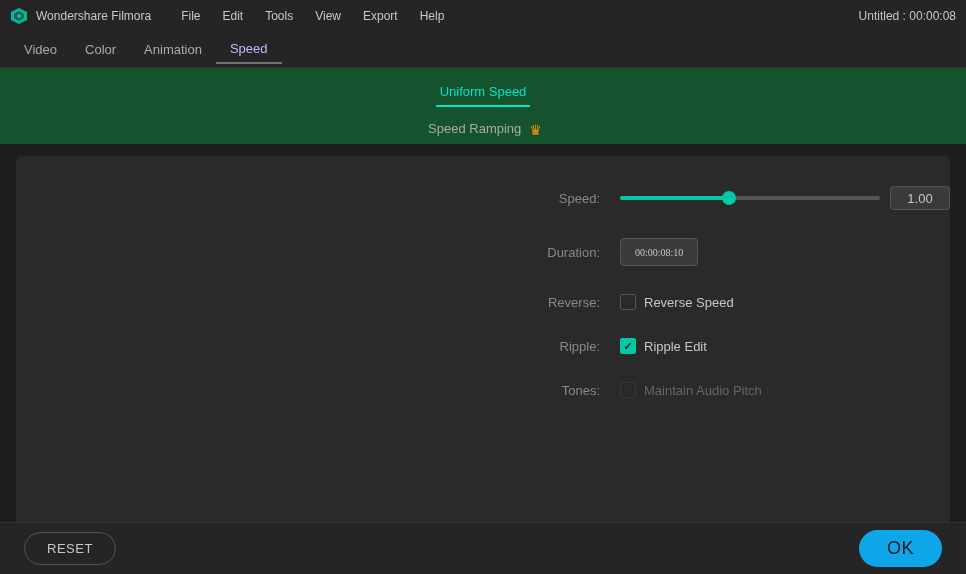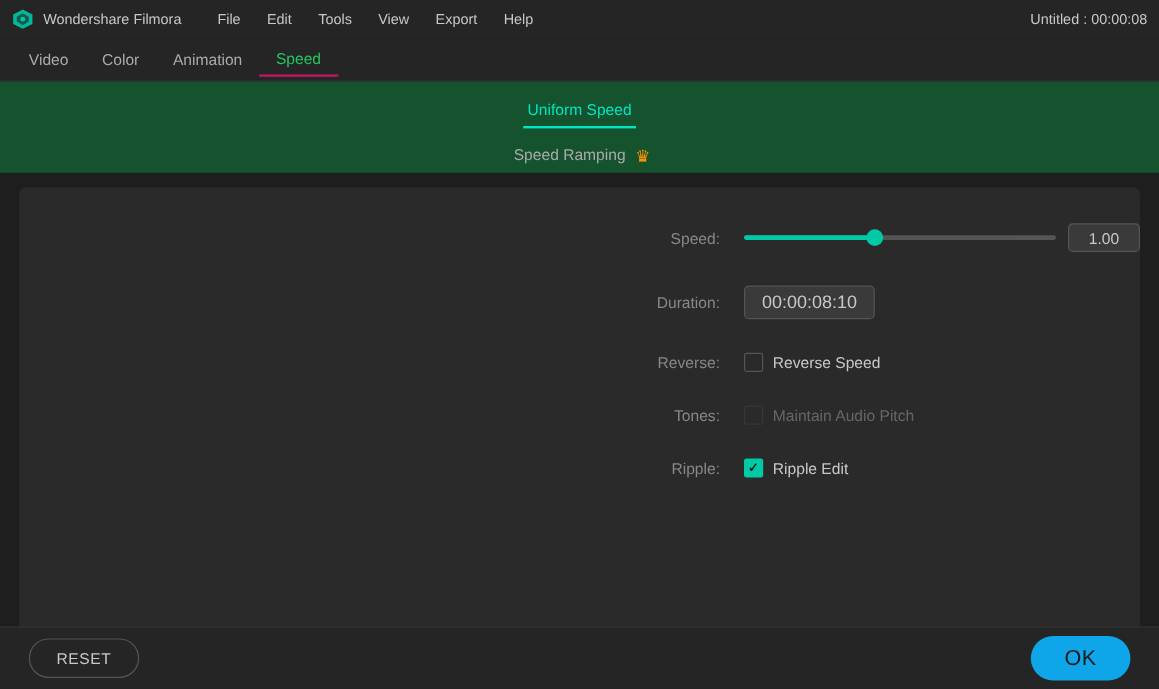--- a/index.html
+++ b/index.html
@@ -57,22 +57,22 @@
       padding: 0 10px;
       border-bottom: 1px solid #333;
     }
     .tabbar-item {
       color: #aaaaaa;
       font-size: 13px;
       padding: 6px 14px;
       cursor: pointer;
     }
     .tabbar-item.active {
-      color: #22c55e;
-      border-bottom: 2px solid #be185d;
+      color: #c4b5fd;
+      border-bottom: 2px solid #737373;
     }
 
     
     .speedtabs {
       display: flex;
       align-items: center;
       padding: 10px 16px 0;
       background: #14532d;
       gap: 8px;
       flex-direction: column;
@@ -177,26 +177,27 @@
       text-align: center;
       border-radius: 4px;
       padding: 2px 4px;
     }
 
     
     .duration-box {
       background: #3a3a3a;
       border: 1px solid #555;
       color: #c8c8c8;
-      font-size: 15px;
+      font-size: 10px;
       padding: 4px 14px;
       border-radius: 4px;
       height: 28px;
       display: flex;
       align-items: center;
+      font-family: Liberation Serif, serif;
     }
 
     
     .checkbox-row {
       display: flex;
       align-items: center;
       gap: 8px;
     }
     .custom-checkbox {
       width: 16px;
@@ -329,39 +330,39 @@
     <span class="row-label">Reverse:</span>
     <div class="row-content">
       <div class="checkbox-row">
         <div class="custom-checkbox unchecked"></div>
         <span class="checkbox-label">Reverse Speed</span>
       </div>
     </div>
   </div>
 
   <div class="row">
-    <span class="row-label">Tones:</span>
-    <div class="row-content">
-      <div class="checkbox-row">
-        <div class="custom-checkbox unchecked" style="border-color:#444; opacity:0.5;"></div>
-        <span class="checkbox-label disabled">Maintain Audio Pitch</span>
-      </div>
-    </div>
-  </div>
-
-  <div class="row">
     <span class="row-label">Ripple:</span>
     <div class="row-content">
       <div class="checkbox-row">
         <div class="custom-checkbox checked">
           <span class="check-mark">✓</span>
         </div>
         <span class="checkbox-label">Ripple Edit</span>
       </div>
     </div>
   </div>
 
+  <div class="row">
+    <span class="row-label">Tones:</span>
+    <div class="row-content">
+      <div class="checkbox-row">
+        <div class="custom-checkbox unchecked" style="border-color:#444; opacity:0.5;"></div>
+        <span class="checkbox-label disabled">Maintain Audio Pitch</span>
+      </div>
+    </div>
+  </div>
+
 </div>
 
 <div class="bottom-bar">
   <button class="btn-reset">RESET</button>
   <button class="btn-ok">OK</button>
 </div>
 
 </body></html>

